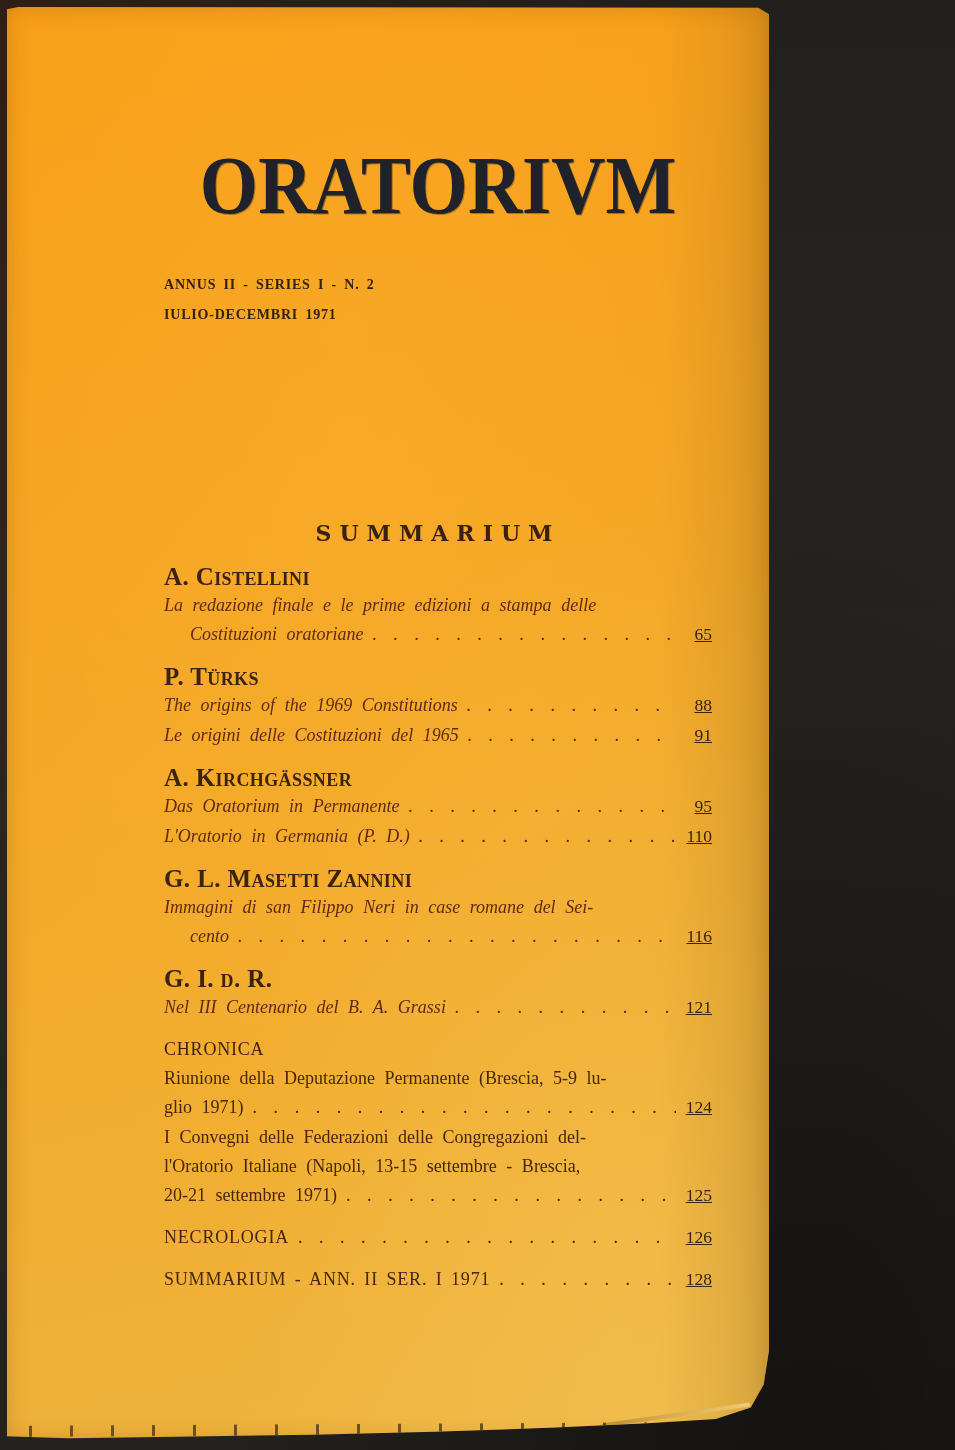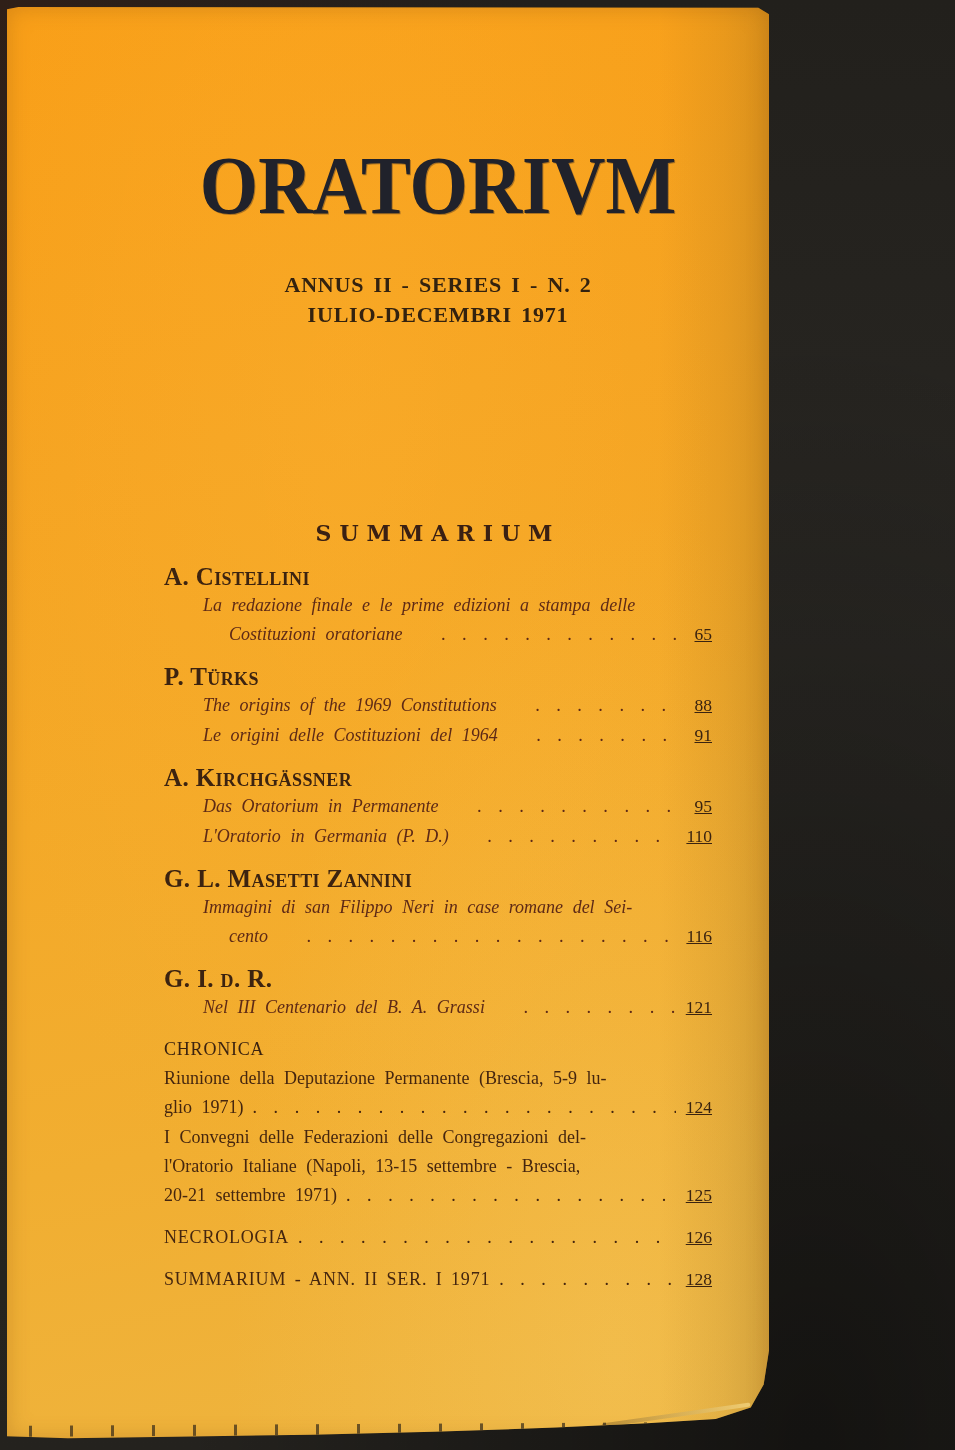--- a/index.html
+++ b/index.html
@@ -68,23 +68,22 @@
     font-size: 75px;
     line-height: 88px;
     letter-spacing: 0px;
     color: #20222b;
     transform: scaleY(1.09);
     transform-origin: top center;
     text-shadow: 1px 1px 0 rgba(25,20,35,0.35);
     margin-bottom: 44px;
   }
   .subtitle {
-    text-align: center;
     font-weight: 700;
-    font-size: 22px;
+    font-size: 14px;
     line-height: 30px;
     letter-spacing: 0.8px;
     word-spacing: 3px;
     color: #33220f;
   }
   .toc-heading {
     text-align: center;
     font-family: "DejaVu Serif", serif;
     font-weight: 700;
     font-size: 22px;
@@ -108,21 +107,21 @@
     line-height: 29px;
     letter-spacing: 0.8px;
     color: #3c2310;
   }
   .entry { margin-bottom: 1px; }
   .eline, .lastline {
     font-size: 18px;
     line-height: 29px;
     word-spacing: 0.28em;
   }
-  .italic .eline, .italic .lastline .etext, .italic .leader { font-style: italic; margin-left: 39px; }
+  .italic .eline, .italic .lastline .etext, .italic .leader { font-style: italic; }
   .italic { color: #5e2a16; }
   .roman  { color: #45260f; }
   .caps .etext { letter-spacing: 0.8px; word-spacing: 0.18em; text-align: center; }
   .lastline { display: flex; align-items: baseline; }
   .etext { white-space: nowrap; }
   .indent { padding-left: 26px; }
   .leader {
     flex: 1;
     overflow: hidden;
     white-space: nowrap;
@@ -171,21 +170,21 @@
         <div class="author">P. Türks</div>
         <div class="entry">
           <div class="lastline">
             <span class="etext">The origins of the 1969 Constitutions</span>
             <span class="leader"></span>
             <span class="page">88</span>
           </div>
         </div>
         <div class="entry">
           <div class="lastline">
-            <span class="etext">Le origini delle Costituzioni del 1964</span>
+            <span class="etext">Le origini delle Costituzioni del 1965</span>
             <span class="leader"></span>
             <span class="page">91</span>
           </div>
         </div>
       </div>
 
       <div class="section italic">
         <div class="author">A. Kirchgässner</div>
         <div class="entry">
           <div class="lastline">

